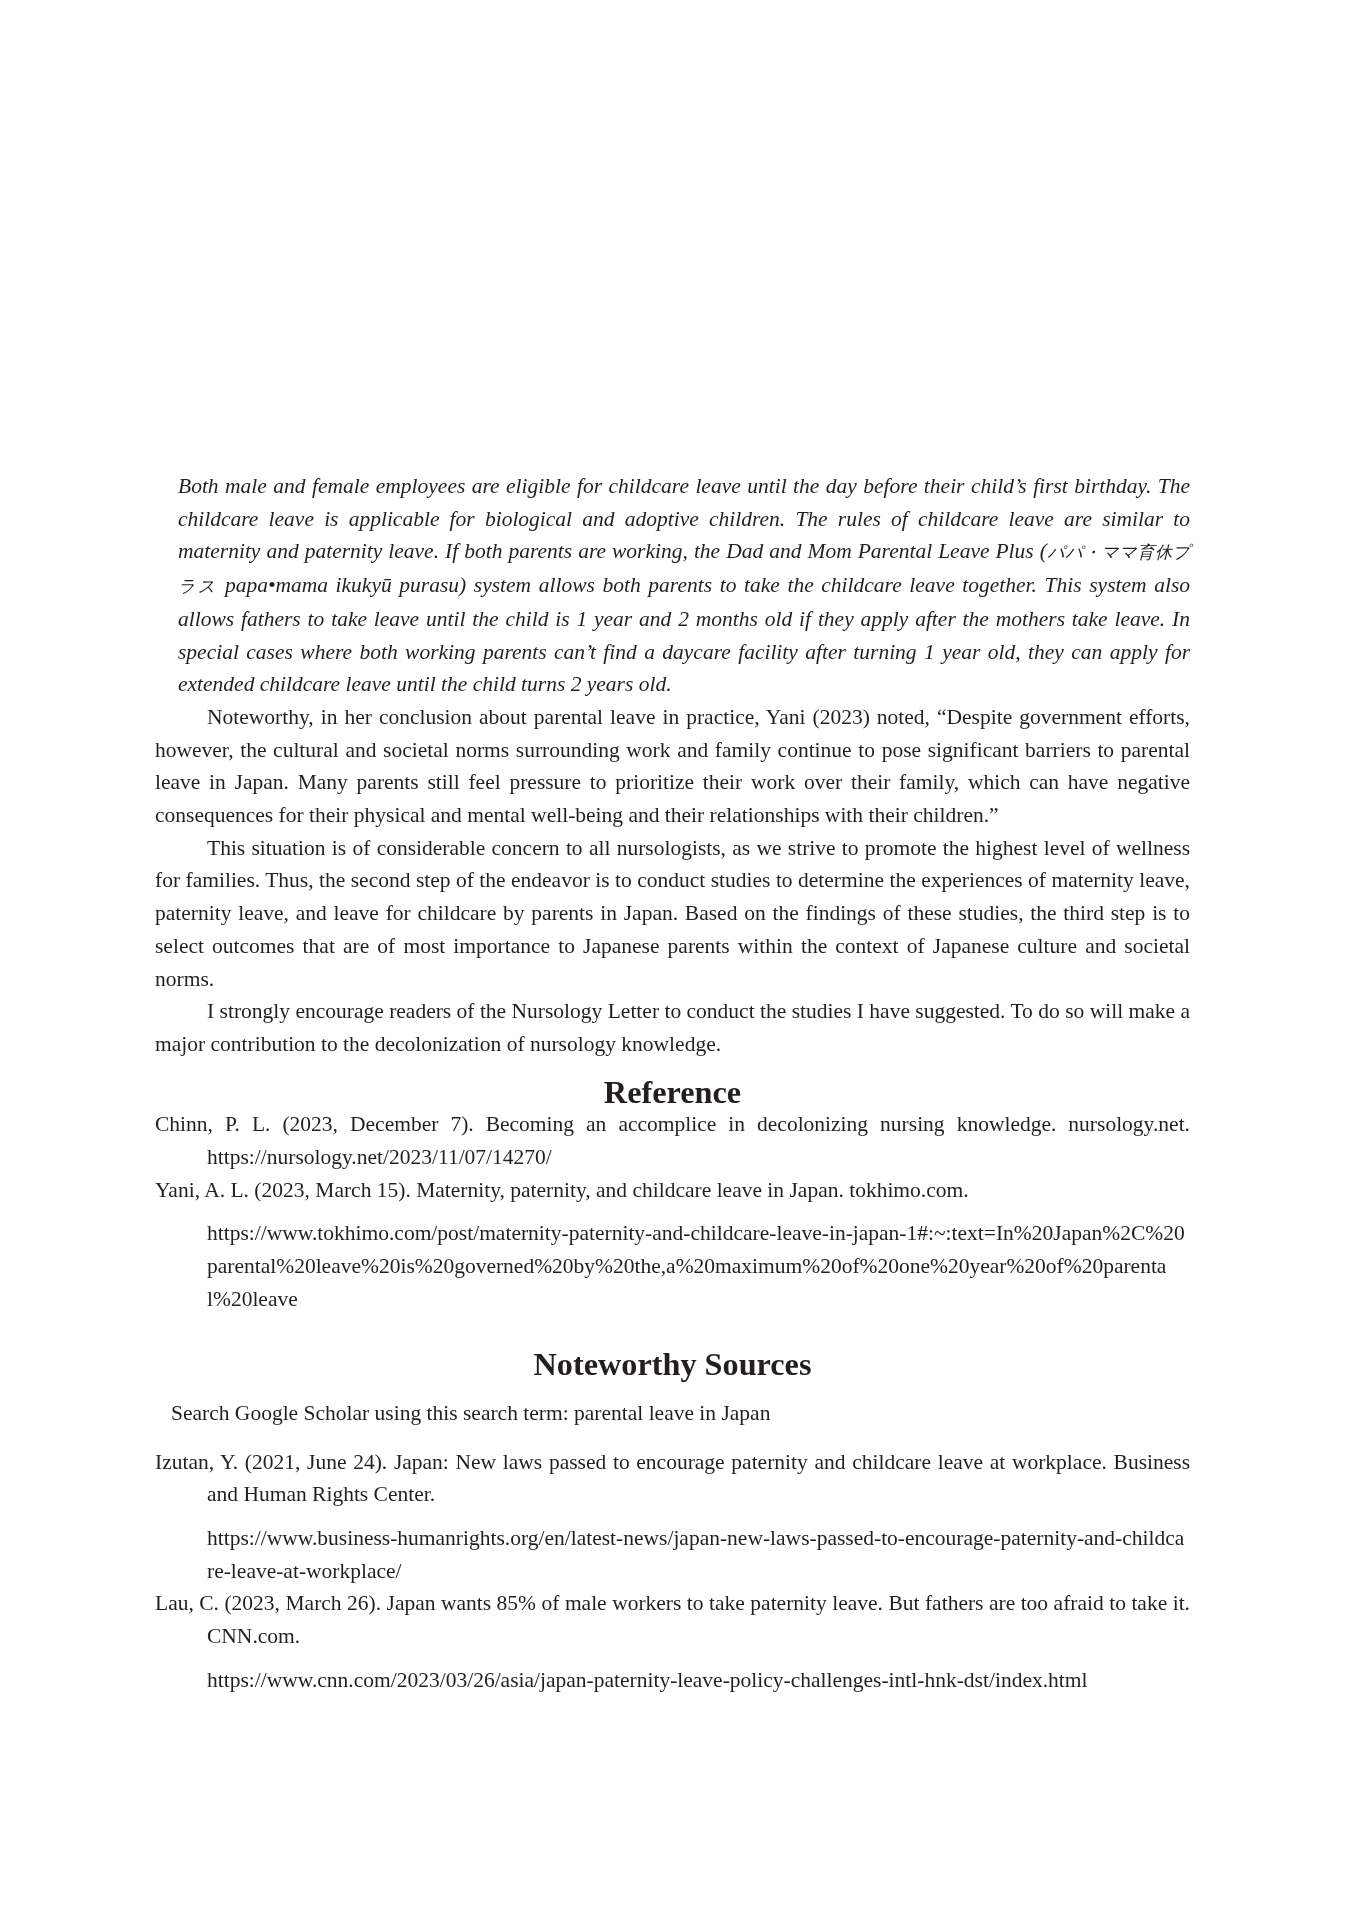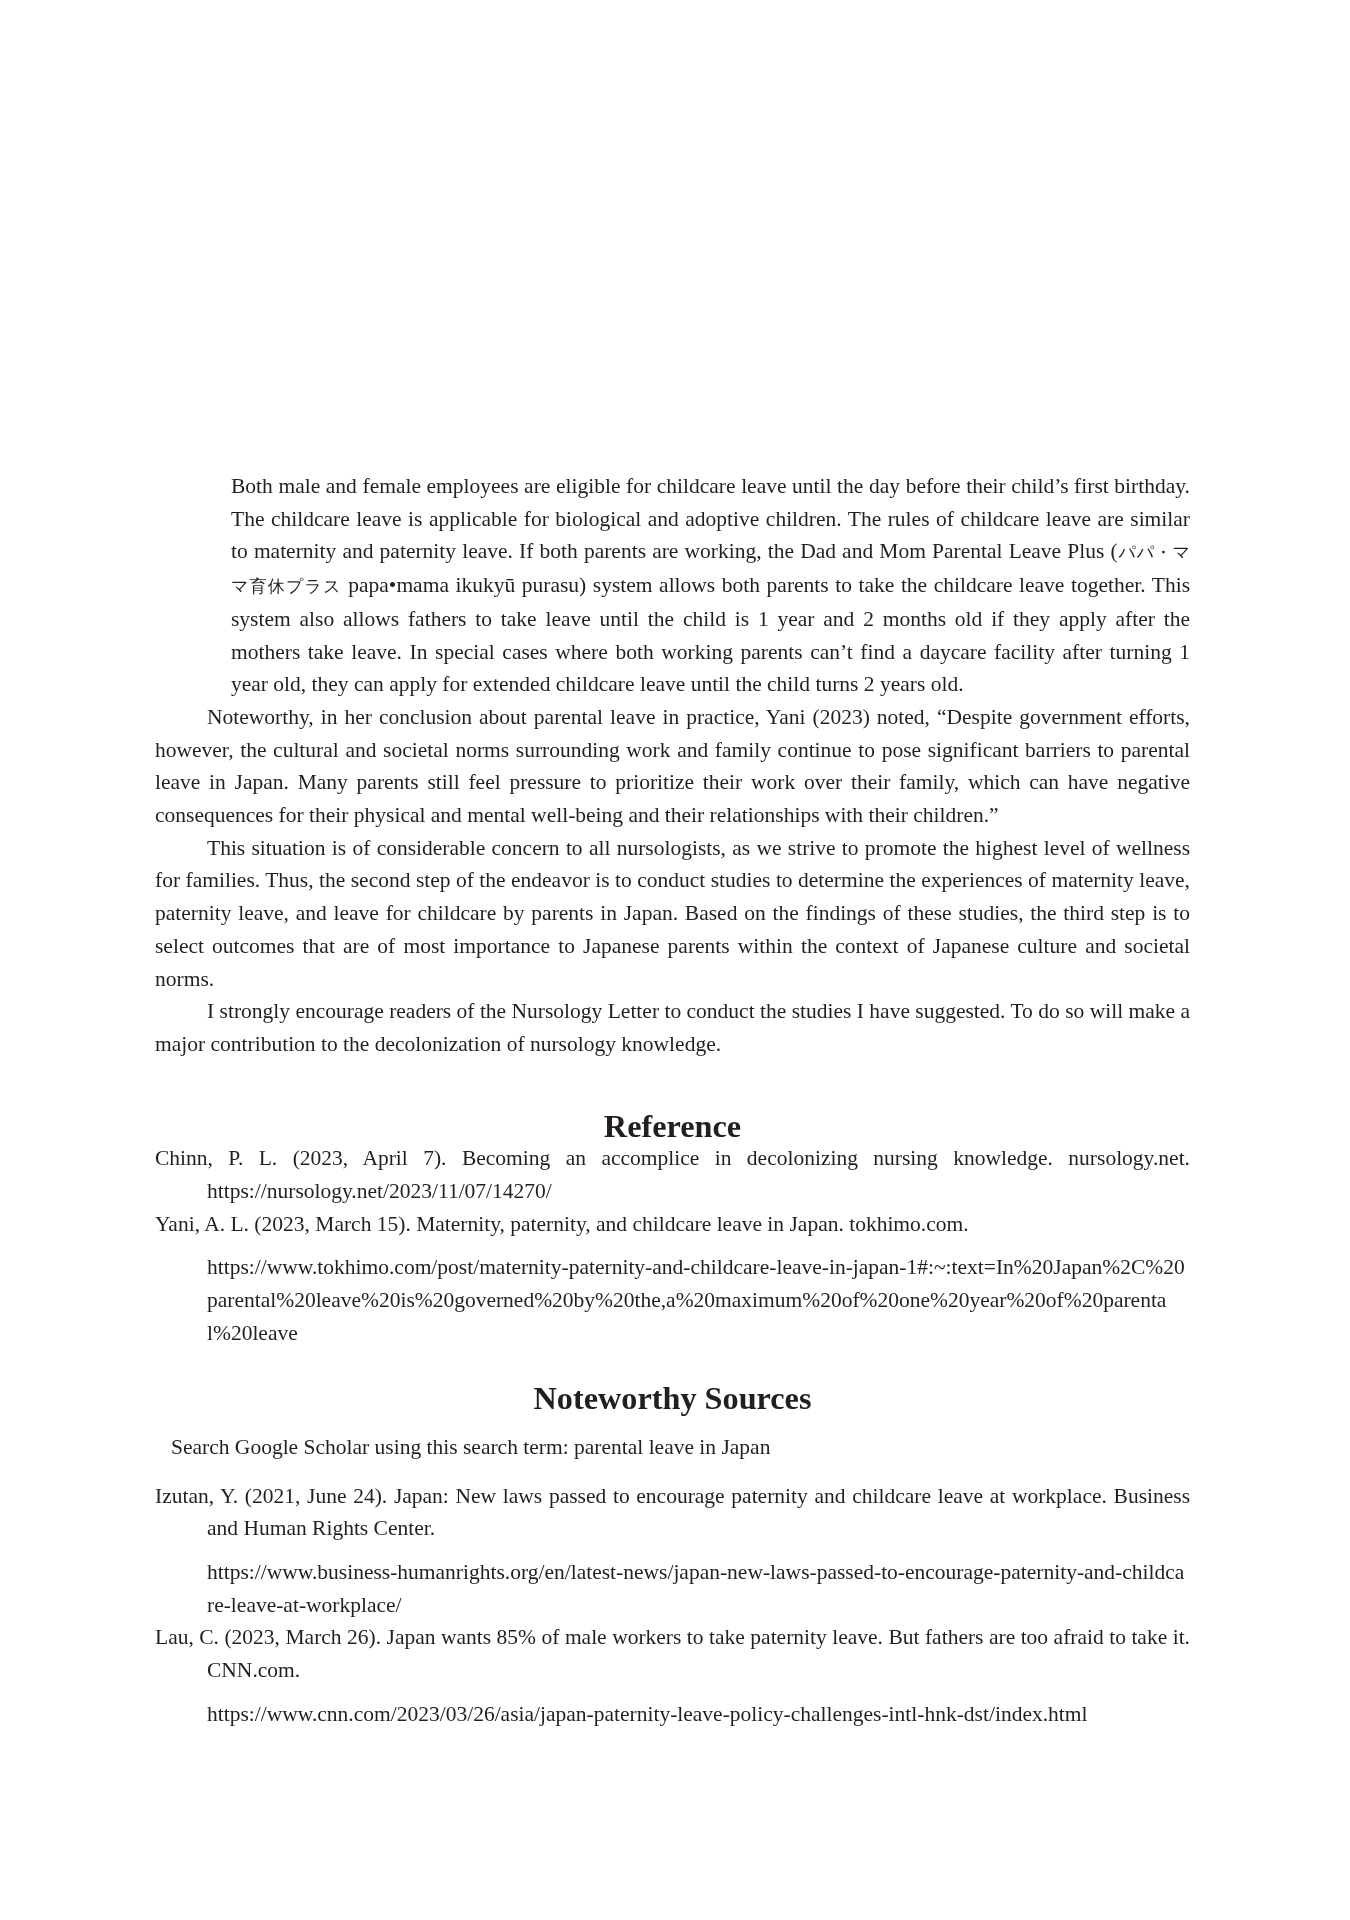--- a/index.html
+++ b/index.html
@@ -18,29 +18,30 @@
       width: 1035px;
       font-size: 21.5px;
       line-height: 32.7px;
     }
     .para {
       margin: 0;
       text-align: justify;
       text-indent: 52px;
     }
     .para.block-indent {
-      margin-left: 76px;
+      margin-left: 23px;
       text-indent: 0;
+      font-style: italic;
     }
     .heading {
       margin: 0;
       text-align: center;
       font-weight: bold;
     }
-    .heading.ref-heading { margin-top: 49px; }
+    .heading.ref-heading { margin-top: 15px; }
     .heading.add-heading { margin-top: 32.7px; }
     .ref {
       margin: 0;
       padding-left: 52px;
       text-indent: -52px;
       text-align: justify;
       word-break: normal;
     }
     .ref .url {
       display: block;
@@ -63,21 +64,21 @@
   <p class="para block-indent"><span>Both male and female employees are eligible for childcare leave until the day before their child’s first birthday. The childcare leave is applicable for biological and adoptive children. The rules of childcare leave are similar to maternity and paternity leave. If both parents are working, the Dad and Mom Parental Leave Plus (</span><span class="jp">パパ・ママ育休プラス</span><span> papa•mama ikukyū purasu) system allows both parents to take the childcare leave together. This system also allows fathers to take leave until the child is 1 year and 2 months old if they apply after the mothers take leave. In special cases where both working parents can’t find a daycare facility after turning 1 year old, they can apply for extended childcare leave until the child turns 2 years old.</span></p>
 
   <p class="para">Noteworthy, in her conclusion about parental leave in practice, Yani (2023) noted, “Despite government efforts, however, the cultural and societal norms surrounding work and family continue to pose significant barriers to parental leave in Japan. Many parents still feel pressure to prioritize their work over their family, which can have negative consequences for their physical and mental well-being and their relationships with their children.”</p>
 
   <p class="para">This situation is of considerable concern to all nursologists, as we strive to promote the highest level of wellness for families. Thus, the second step of the endeavor is to conduct studies to determine the experiences of maternity leave, paternity leave, and leave for childcare by parents in Japan. Based on the findings of these studies, the third step is to select outcomes that are of most importance to Japanese parents within the context of Japanese culture and societal norms.</p>
 
   <p class="para">I strongly encourage readers of the Nursology Letter to conduct the studies I have suggested. To do so will make a major contribution to the decolonization of nursology knowledge.</p>
 
   <h2 class="heading ref-heading">Reference</h2>
 
-  <p class="ref"><span>Chinn, P. L. (2023, April 7). Becoming an accomplice in decolonizing nursing knowledge. nursology.net.</span> <span>https://nursology.net/2023/11/07/14270/</span></p>
+  <p class="ref"><span>Chinn, P. L. (2023, December 7). Becoming an accomplice in decolonizing nursing knowledge. nursology.net.</span> <span>https://nursology.net/2023/11/07/14270/</span></p>
 
   <p class="ref"><span>Yani, A. L. (2023, March 15). Maternity, paternity, and childcare leave in Japan. tokhimo.com.</span><span class="url">https://www.tokhimo.com/post/maternity-paternity-and-childcare-leave-in-japan-1#:~:text=In%20Japan%2C%20parental%20leave%20is%20governed%20by%20the,a%20maximum%20of%20one%20year%20of%20parental%20leave</span></p>
 
   <h2 class="heading add-heading">Noteworthy Sources</h2>
 
   <p class="plain-line">Search Google Scholar using this search term: parental leave in Japan</p>
 
   <p class="ref"><span>Izutan, Y. (2021, June 24). Japan: New laws passed to encourage paternity and childcare leave at workplace. Business and Human Rights Center.</span><span class="url">https://www.business-humanrights.org/en/latest-news/japan-new-laws-passed-to-encourage-paternity-and-childcare-leave-at-workplace/</span></p>
 
   <p class="ref"><span>Lau, C. (2023, March 26). Japan wants 85% of male workers to take paternity leave. But fathers are too afraid to take it. CNN.com.</span><span class="url">https://www.cnn.com/2023/03/26/asia/japan-paternity-leave-policy-challenges-intl-hnk-dst/index.html</span></p>

